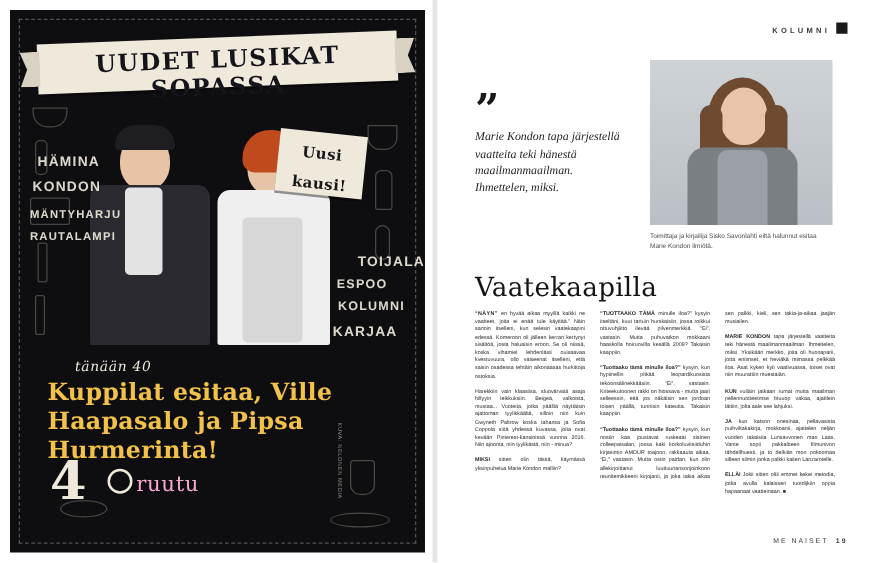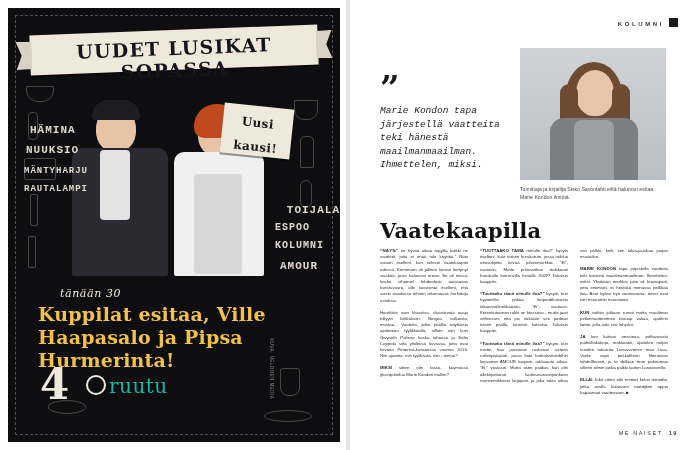--- a/index.html
+++ b/index.html
@@ -56,21 +56,21 @@
     background:#efe9dc;transform:rotate(6deg);
     box-shadow:0 2px 0 rgba(0,0,0,.4);
   }
   .badge span{
     display:block;text-align:center;color:#171717;
     font-family:"DejaVu Serif", serif;font-weight:bold;
     font-size:12px;line-height:14px;padding-top:10px;letter-spacing:.4px;
   }
 
   .chalk-word{
-    position:absolute;color:#efe9dc;font-family:Liberation Mono, monospace;
+    position:absolute;color:#efe9dc;font-family:Liberation Sans, sans-serif;
     font-weight:bold;letter-spacing:1px;opacity:.92;
   }
 
   .tonight{
     position:absolute;left:52px;top:279px;
     color:#efe9dc;font-size:11px;letter-spacing:.6px;
     font-family:"DejaVu Serif", serif;font-style:italic;
   }
   .headline{
     position:absolute;left:30px;top:295px;width:290px;
@@ -78,21 +78,21 @@
     font-family:"DejaVu Serif", serif;font-weight:bold;
     font-size:19px;line-height:23px;letter-spacing:.2px;
   }
   .chan{
     position:absolute;left:32px;bottom:36px;
     color:#efe9dc;font-family:"DejaVu Serif", serif;font-weight:bold;font-size:42px;
     line-height:42px;
   }
   .ruutu{
     position:absolute;left:78px;bottom:44px;
-    color:#14b8a6;font-family:"DejaVu Serif", serif;font-size:20px;letter-spacing:.5px;
+    color:#f9a8d4;font-family:"DejaVu Serif", serif;font-size:17px;letter-spacing:.5px;
   }
   .ruutu .circ{
     display:inline-block;width:16px;height:16px;border:2px solid #efe9dc;border-radius:50%;
     margin-right:3px;vertical-align:-2px;
   }
   .side-credit{
     position:absolute;right:-24px;top:330px;width:90px;
     transform:rotate(90deg);transform-origin:left top;
     font-size:4.5px;letter-spacing:.5px;color:#8b8b8b;
   }
@@ -110,41 +110,41 @@
     display:inline-block;width:9px;height:9px;background:#1a1a1a;margin-left:5px;vertical-align:-1px;
   }
 
   .quote-block{position:absolute;left:30px;top:78px;width:120px;}
   .qmark{
     font-family:"DejaVu Serif", serif;font-size:34px;line-height:20px;color:#1a1a1a;
     font-weight:bold;
   }
   .quote-text{
     margin-top:6px;
-    font-family:Liberation Mono, monospace;font-style:italic;
+    font-family:Liberation Serif, serif;font-style:italic;
     font-size:9.5px;line-height:13.5px;color:#1c1c1c;
   }
 
   .portrait{
     position:absolute;left:170px;top:48px;width:146px;height:132px;
     background:linear-gradient(180deg,#cfd3d6 0%,#b9bfc4 100%);
     overflow:hidden;
   }
   .pt-head{position:absolute;border-radius:50% 50% 46% 46%;background:#e8c5aa;}
   .pt-hair{position:absolute;border-radius:50% 50% 40% 40%;}
   .pt-body{position:absolute;border-radius:14px 14px 0 0;}
 
   .caption{
     position:absolute;left:170px;top:186px;width:146px;
     font-size:5.2px;line-height:7.5px;color:#4a4a4a;
   }
 
   .section-title{
     position:absolute;left:30px;top:218px;
-    font-family:"DejaVu Serif", serif;font-weight:bold;font-size:21px;color:#141414;
+    font-family:"DejaVu Serif", serif;font-weight:normal;font-size:21px;color:#141414;
     letter-spacing:.2px;
   }
 
   .cols{
     position:absolute;left:30px;top:248px;width:288px;height:178px;
     column-count:3;column-gap:12px;
   }
   .cols p{
     margin:0 0 6px 0;
     font-size:4.3px;line-height:6.2px;color:#2a2a2a;text-align:justify;
@@ -200,29 +200,29 @@
           <div class="p-body" style="left:8px;top:48px;width:90px;height:124px;background:#efefef;"></div>
           <div class="p-body" style="left:28px;top:70px;width:48px;height:100px;background:#d7d7d7;border-radius:4px;"></div>
         </div>
         <div class="badge">
           <span>Uusi</span>
           <span>kausi!</span>
         </div>
       </div>
 
       <div class="chalk-word" style="left:22px;top:116px;font-size:11px;">HÄMINA</div>
-      <div class="chalk-word" style="left:18px;top:136px;font-size:11px;">NUUKSIO</div>
+      <div class="chalk-word" style="left:18px;top:136px;font-size:11px;">KONDON</div>
       <div class="chalk-word" style="left:16px;top:158px;font-size:9px;">MÄNTYHARJU</div>
       <div class="chalk-word" style="left:16px;top:176px;font-size:9px;">RAUTALAMPI</div>
       <div class="chalk-word" style="right:0;top:196px;font-size:11px;">TOIJALA</div>
       <div class="chalk-word" style="right:30px;top:214px;font-size:10px;text-align:right;">ESPOO</div>
       <div class="chalk-word" style="right:16px;top:232px;font-size:10px;">KOLUMNI</div>
-      <div class="chalk-word" style="right:22px;top:252px;font-size:11px;">AMOUR</div>
-
-      <div class="tonight">tänään 30</div>
+      <div class="chalk-word" style="right:22px;top:252px;font-size:11px;">KARJAA</div>
+
+      <div class="tonight">tänään 40</div>
       <div class="headline">Kuppilat esitaa, Ville Haapasalo ja Pipsa Hurmerinta!</div>
 
       <div class="chan">4</div>
       <div class="ruutu">
         <span class="circ"></span><span>ruutu</span>
       </div>
 
       <div class="side-credit">KUVA: NELONEN MEDIA</div>
     </div>
   </div>

